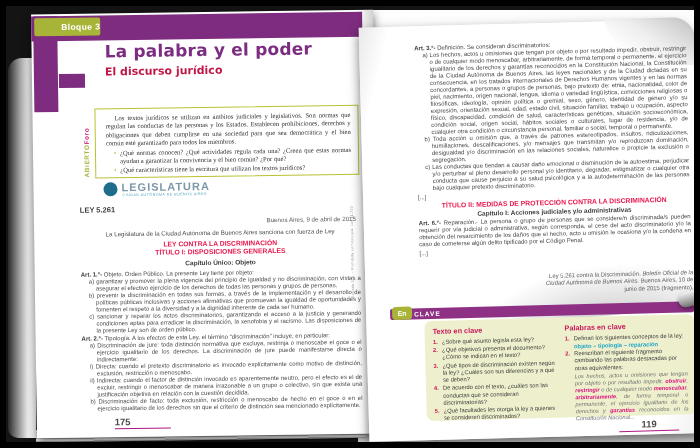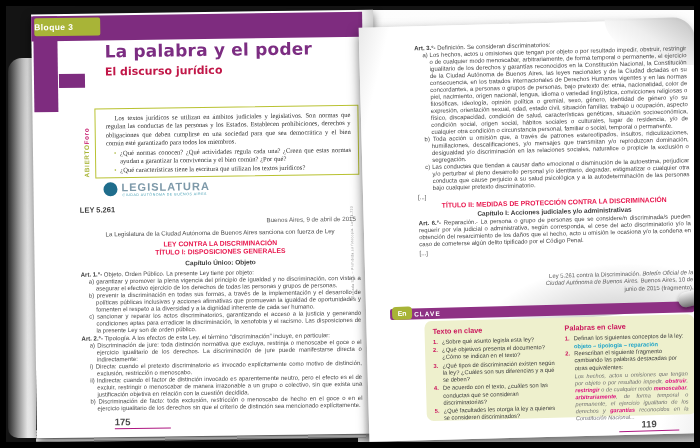--- a/index.html
+++ b/index.html
@@ -35,21 +35,21 @@
     transform:rotate(-4deg);}
   .page-roll{position:absolute;left:672px;top:284px;width:34px;height:15px;
     background:linear-gradient(180deg,#f2f2f2,#9a9a9a 70%,#6f6f6f);
     border-radius:8px;transform:rotate(-14deg);box-shadow:0 2px 4px rgba(0,0,0,.5);}
 
   
   .top-band{position:absolute;left:0;top:2px;width:331px;height:25px;background:#7e2c7f;}
   .purple-strip{position:absolute;left:2px;top:2px;width:24px;height:96px;background:#7e2c7f;}
   .purple-sq{position:absolute;left:27px;top:60px;width:26px;height:14px;background:#7e2c7f;}
   .bloque-badge{position:absolute;left:3px;top:4px;width:66px;height:18px;background:#a8b437;
-    color:#fff;font-weight:bold;font-size:8.5px;line-height:18px;text-align:left;
+    color:#fff;font-weight:bold;font-size:8.5px;line-height:18px;text-align:right;
     letter-spacing:.4px;border-radius:2px;}
   .chapter-box{position:absolute;left:12px;top:22px;width:54px;height:40px;background:#a8b437;
     color:#fff;}
   .cap-vert{position:absolute;left:1px;bottom:3px;font-size:4.5px;font-weight:bold;
     letter-spacing:.5px;writing-mode:vertical-rl;transform:rotate(180deg);
     text-transform:uppercase;}
   .cap-num{position:absolute;right:3px;top:-2px;font-size:36px;font-weight:bold;
     font-family:"DejaVu Sans",sans-serif;}
   .page-title{position:absolute;left:73px;top:28px;margin:0;font-size:17px;font-weight:bold;
     color:#7c2d82;font-family:"DejaVu Sans",sans-serif;letter-spacing:.2px;}

